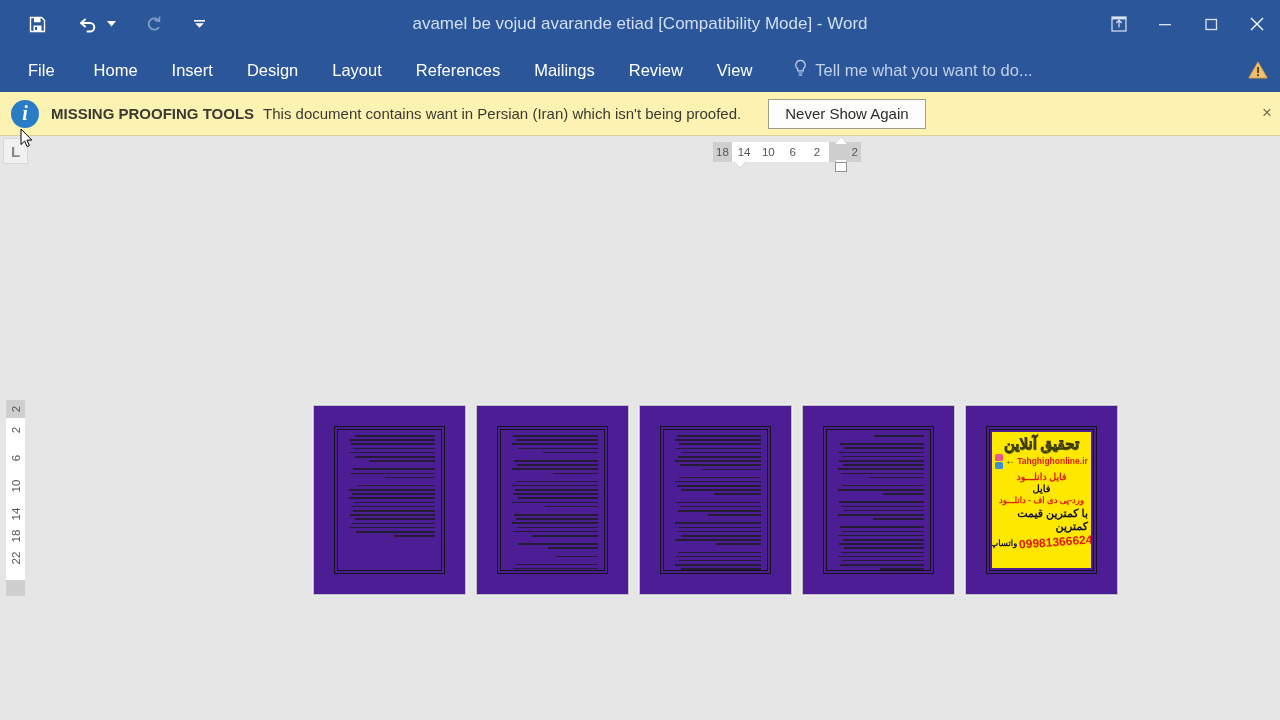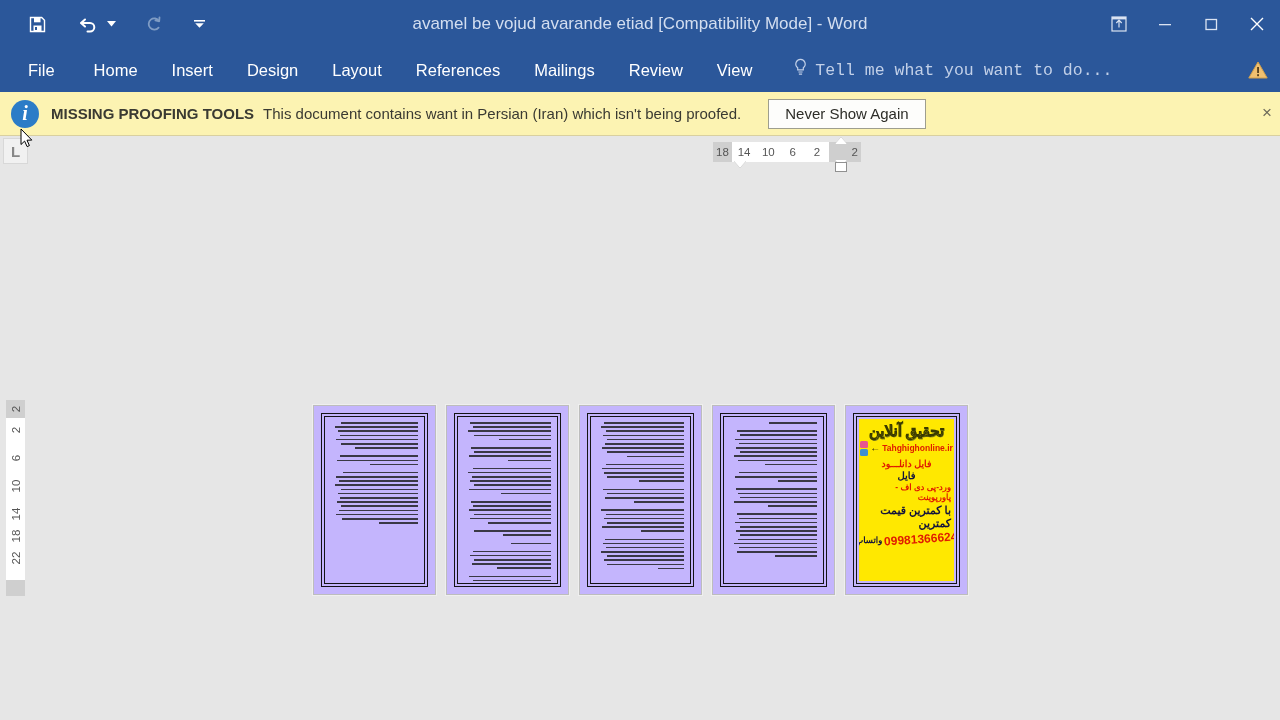--- a/index.html
+++ b/index.html
@@ -60,21 +60,20 @@
     padding: 0 17px;
     color: #ffffff; font-size: 16.5px;
     white-space: nowrap;
   }
   .tab.first { padding-left: 28px; padding-right: 22px; }
   .tellme {
     display: flex; align-items: center; gap: 7px;
     margin-left: 24px;
     color: #c2d0e8; font-size: 16.5px;
     white-space: nowrap;
-    font-family: Liberation Mono, monospace;
   }
   .ribbon-right {
     position: absolute; right: 0; top: 0;
     height: 44px; display: flex; align-items: center;
   }
   .warn-btn {
     width: 44px; height: 44px;
     display: flex; align-items: center; justify-content: center;
   }
   .share-btn {
@@ -180,25 +179,25 @@
     font-size: 11.5px; color: #555;
     transform: rotate(-90deg);
   }
 
   
   .pages {
     position: absolute; top: 405px; left: 313px;
     display: flex; gap: 10px;
   }
   .page {
-    width: 123px; height: 190px;
-    background: #c4b5fd;
+    width: 153px; height: 190px;
+    background: #4c1d95;
     border: 1px solid #bdbdbd;
     box-shadow: 0 0 0 1px #efefef;
-    padding: 7px;
+    padding: 20px;
     position: relative;
   }
   .page-inner {
     width: 100%; height: 100%;
     border: 1px solid #141414;
     padding: 2px;
   }
   .page-inner2 {
     width: 100%; height: 100%;
     border: 1px solid #141414;
@@ -631,21 +630,21 @@
           <div class="ad-url">
             <div class="ad-chips">
               <div class="chip a"></div>
               <div class="chip b"></div>
             </div>
             <span class="ad-arrow">←</span>
             <span class="ad-url-text">Tahghighonline.ir</span>
           </div>
           <div class="ad-line1">فایل دانلـــود</div>
           <div class="ad-line2">فایل</div>
-          <div class="ad-line3">ورد-پی دی اف - پاورپوینت</div>
+          <div class="ad-line3">ورد-پی دی اف - دانلـــود</div>
           <div class="ad-line4">با کمترین قیمت کمترین</div>
           <div class="ad-phone">
             <span class="ad-phone-num">09981366624</span>
             <span class="ad-phone-lbl">واتساپ</span>
           </div>
         </div>
       </div>
     </div>
   </div>
 </div>

